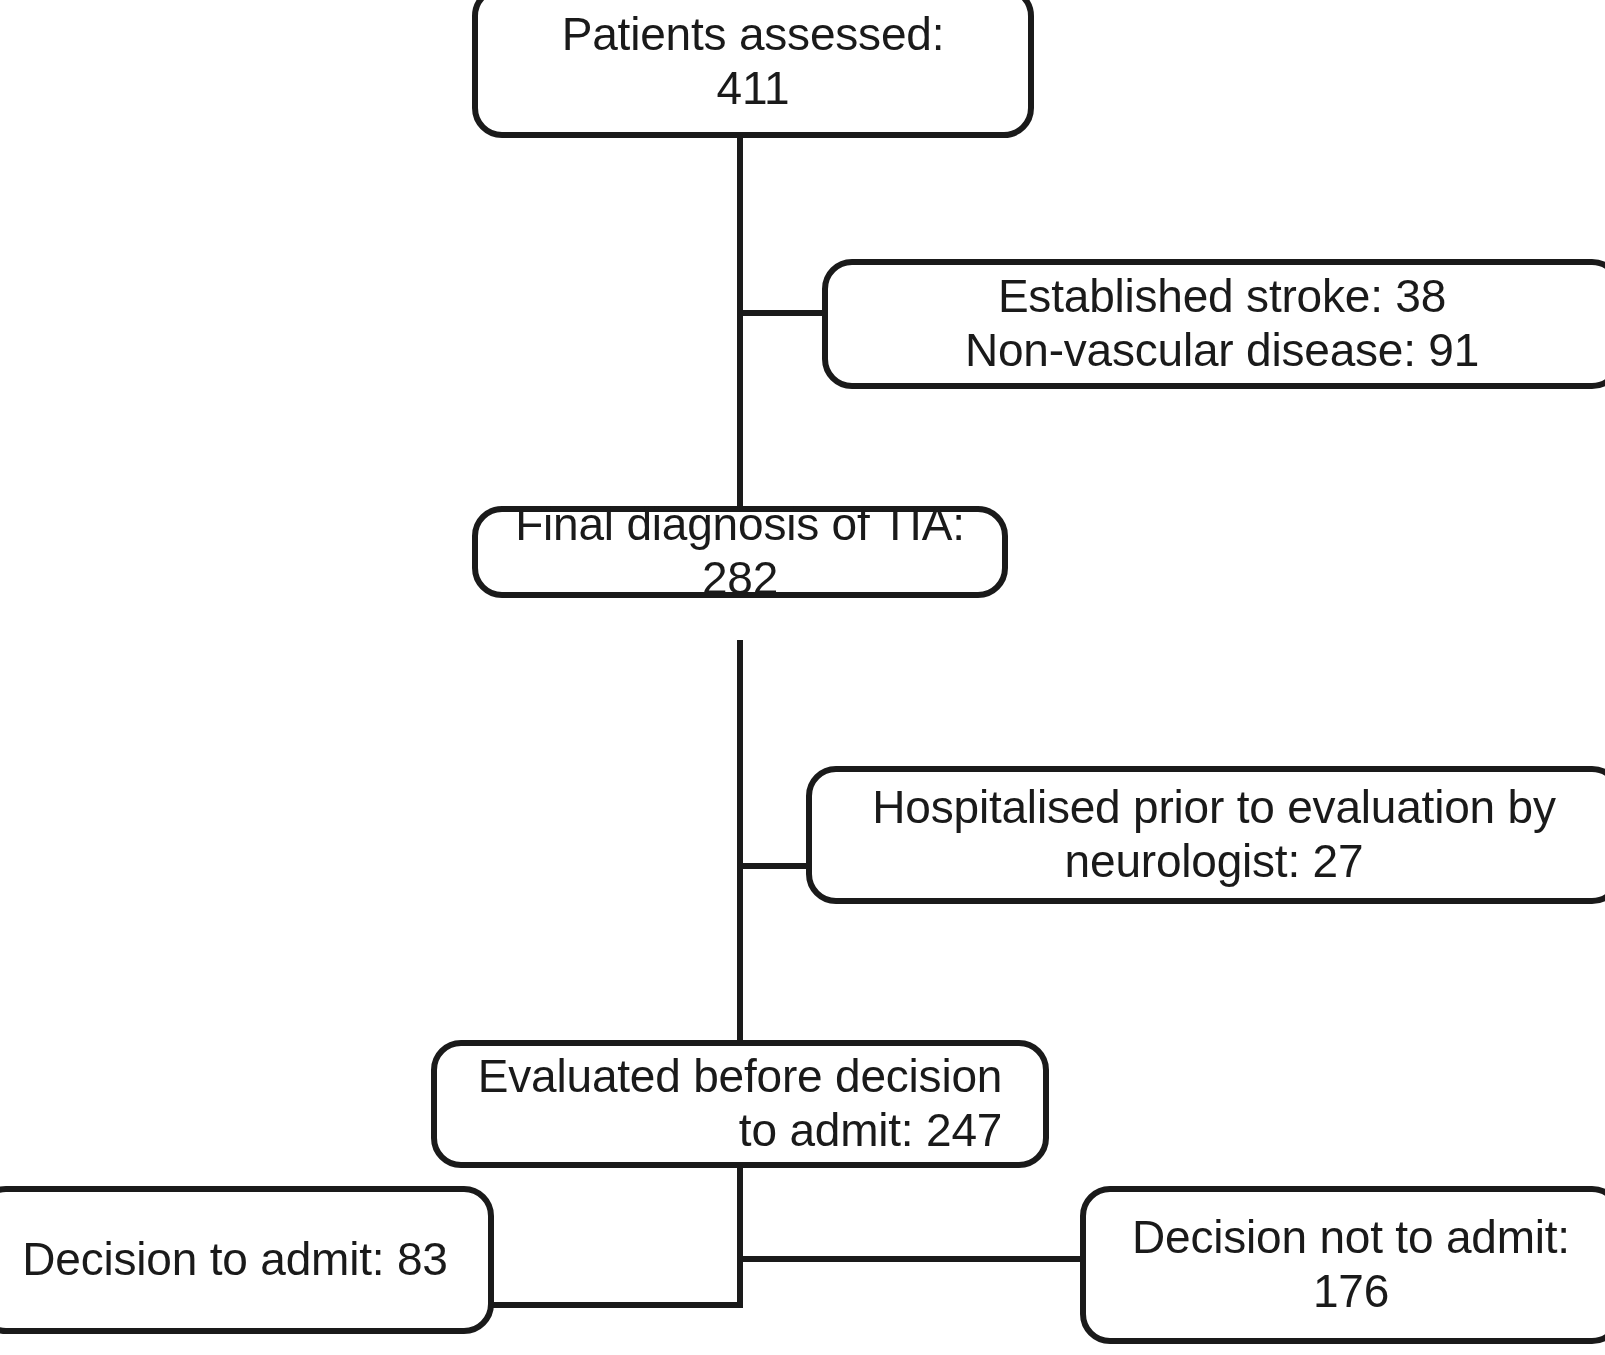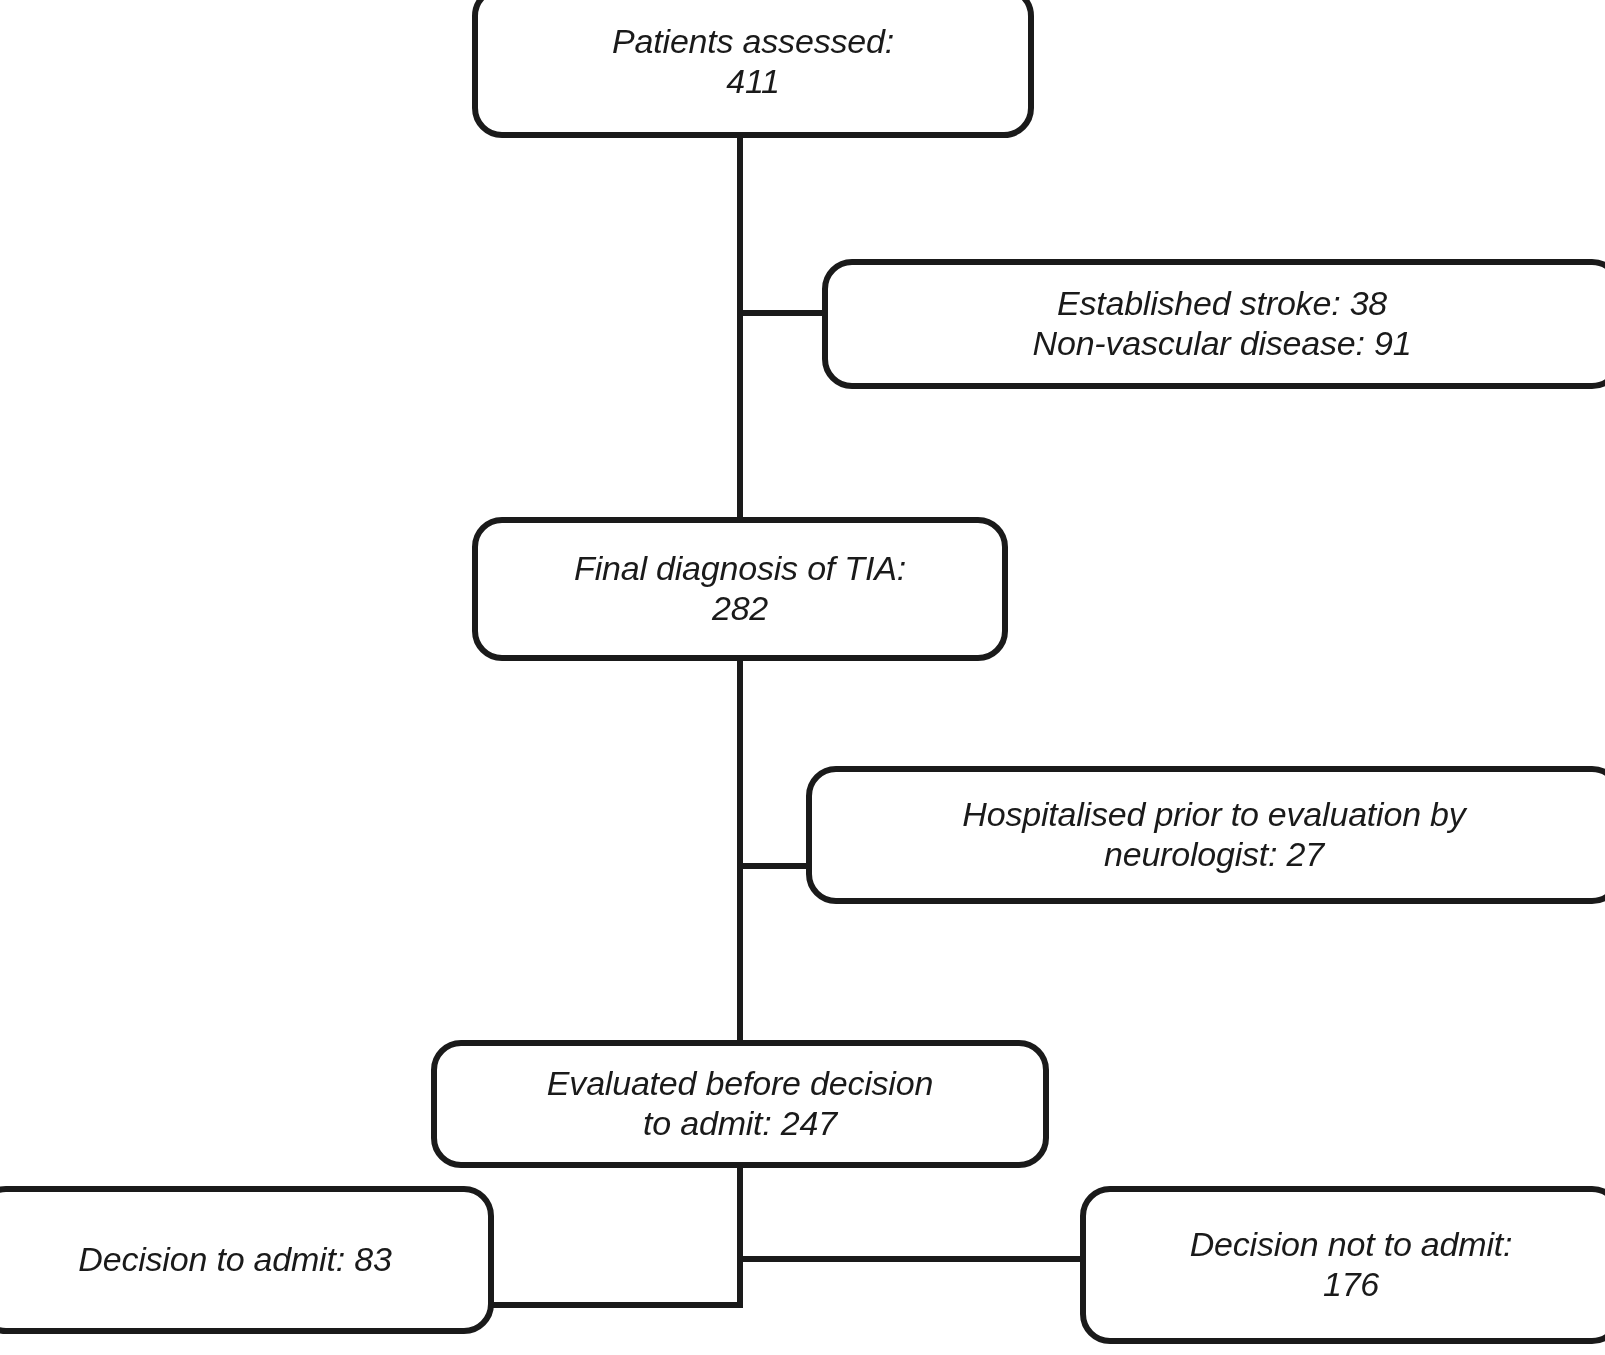--- a/index.html
+++ b/index.html
@@ -22,41 +22,40 @@
     border-radius: 30px;
     background: #ffffff;
     display: flex;
     align-items: center;
     justify-content: center;
     text-align: center;
     color: #1a1a1a;
     z-index: 5;
   }
   .node-label {
-    font-size: 34px;
+    font-size: 46px;
     line-height: 1.17;
     letter-spacing: -0.2px;
     padding: 0 16px;
     white-space: pre-line;
-    font-style: italic;
   }
   .connector {
     position: absolute;
     background: #1a1a1a;
     z-index: 2;
   }
   .v-line { width: 6px; }
   .h-line { height: 6px; }
 
   
   #box-assessed      { left: 472px;  top: -14px;   width: 562px; height: 152px; }
   #box-excluded-1    { left: 822px;  top: 259px;   width: 800px; height: 130px; }
-  #box-tia           { left: 472px;  top: 517px;   width: 536px; height: 144px; }
+  #box-tia           { left: 472px;  top: 506px;   width: 536px; height: 92px; }
   #box-excluded-2    { left: 806px;  top: 766px;   width: 816px; height: 138px; }
-  #box-evaluated     { left: 431px;  top: 1040px;  width: 618px; height: 128px; }
+  #box-evaluated     { left: 431px;  top: 1040px;  width: 618px; height: 128px; text-align: right; }
   #box-admit         { left: -24px;  top: 1186px;  width: 518px; height: 148px; }
   #box-no-admit      { left: 1080px; top: 1186px;  width: 542px; height: 158px; }
 
   
   #spine-1           { left: 737px;  top: 134px;   height: 390px; }
   #branch-1          { left: 737px;  top: 310px;   width: 92px; }
   #spine-2           { left: 737px;  top: 640px;   height: 404px; }
   #branch-2          { left: 737px;  top: 863px;   width: 76px; }
   #spine-3           { left: 737px;  top: 1164px;  height: 144px; }
   #branch-right      { left: 737px;  top: 1256px;  width: 350px; }

